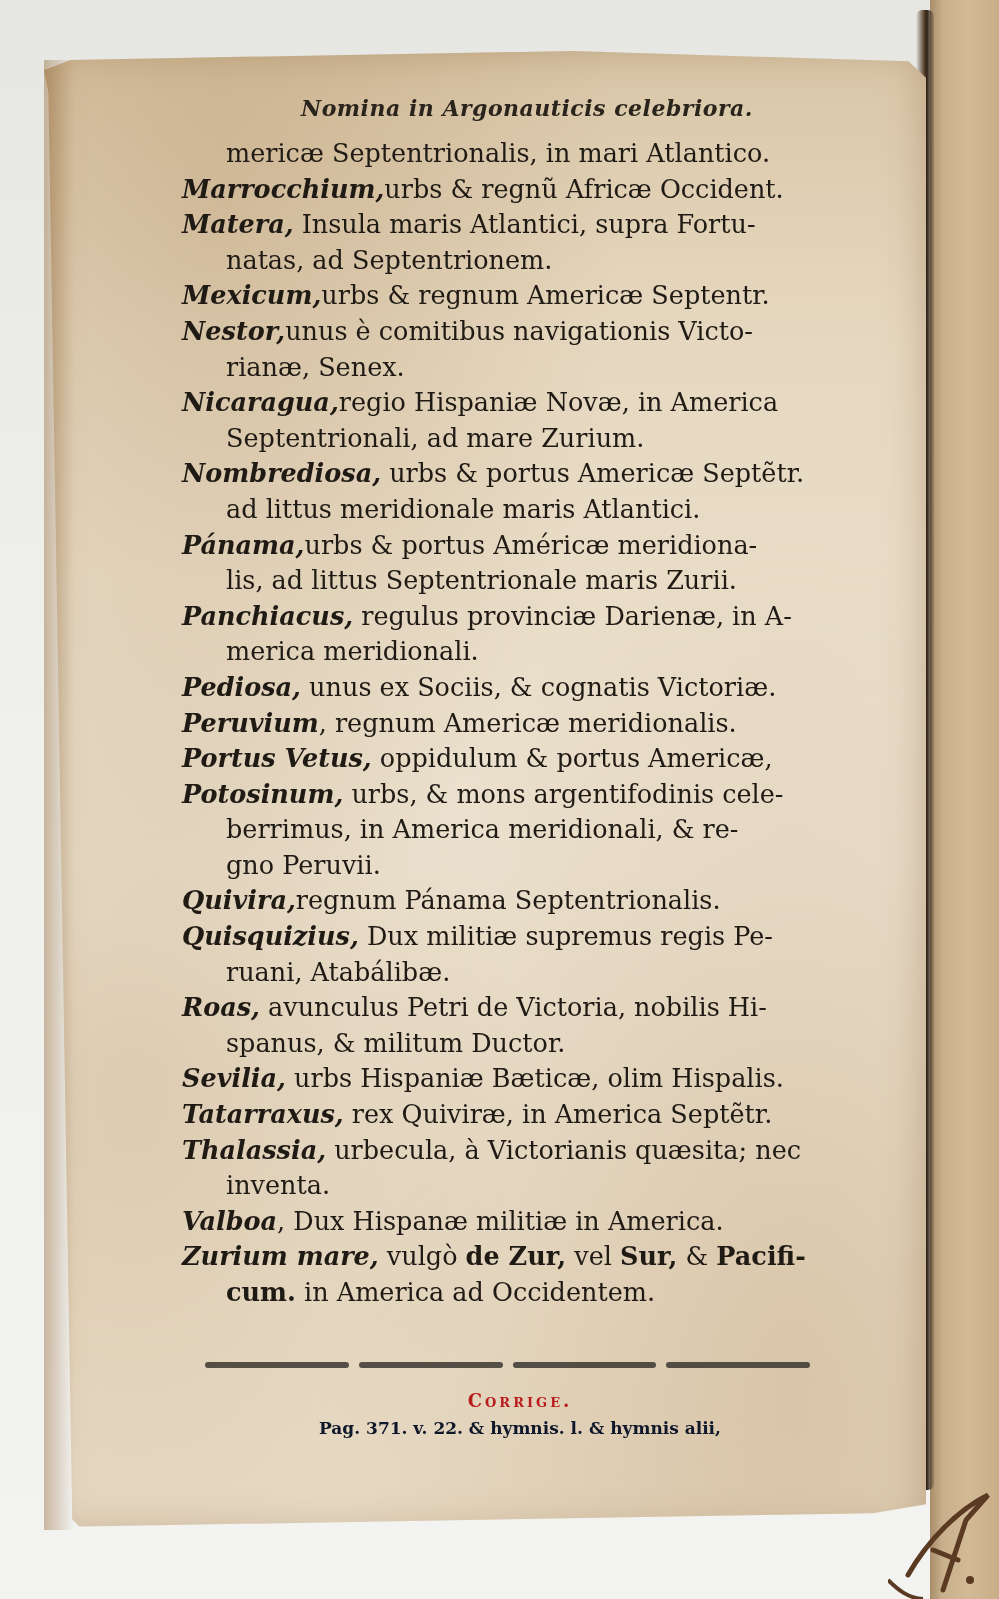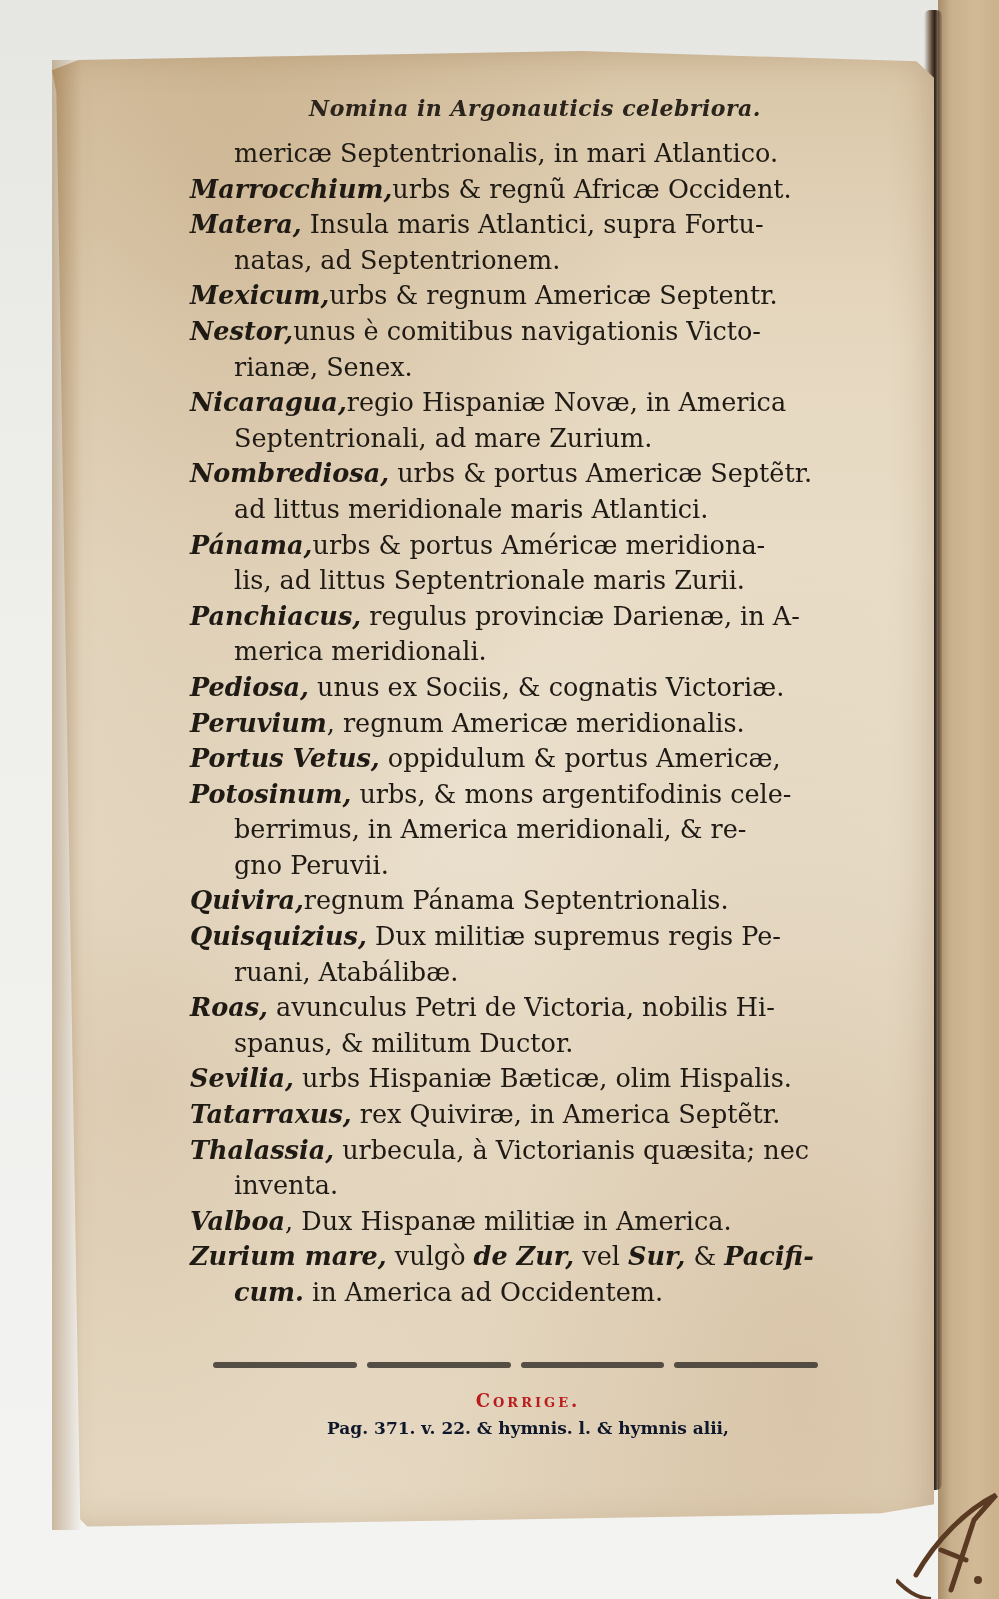--- a/index.html
+++ b/index.html
@@ -1,21 +1,21 @@
 <!DOCTYPE html>
 <html><head>
   <meta charset="utf-8">
   <style>
     html, body { margin: 0; padding: 0; }
     body {
       width: 999px; height: 1599px; overflow: hidden; position: relative;
       background: linear-gradient(180deg, #e6e6e2 0%, #efefec 40%, #f3f3f1 100%);
       font-family: "DejaVu Serif", serif;
     }
-    .scene { position: absolute; inset: 0; margin-left: 8px; }
+    .scene { position: absolute; inset: 0; }
 
     
     .binding {
       position: absolute; left: 930px; top: 0; width: 69px; height: 1599px;
       background: linear-gradient(90deg, #a78d6a 0%, #c9b08c 18%, #d2ba97 55%, #c8ae88 100%);
     }
     .binding-gutter {
       position: absolute; left: 916px; top: 10px; width: 18px; height: 1480px;
       background: linear-gradient(90deg, rgba(70,50,30,0) 0%, #5a4430 45%, #2e2014 60%, rgba(90,70,50,0.2) 100%);
       border-radius: 6px;
@@ -48,21 +48,21 @@
     .running-head {
       text-align: center; font-style: italic; font-weight: bold;
       font-size: 22px; letter-spacing: 0.5px; margin: 0 0 10px 30px; color: #2a241c;
       height: 36px; line-height: 36px;
     }
     .entry { font-size: 25.5px; line-height: 35.6px; }
     .entry .line { white-space: nowrap; display: block; }
     .entry .line.cont { padding-left: 44px; }
     .term { font-style: italic; font-weight: bold; }
     .desc { font-weight: normal; }
-    .it { font-style: italic; font-weight: bold; }
+    .it { font-weight: bold; }
 
     .rule {
       position: absolute; left: 205px; top: 1362px; width: 605px; height: 8px;
       display: flex; gap: 10px;
     }
     .rule span {
       flex: 1; height: 6px; background: #3b3630; border-radius: 3px; opacity: 0.85;
     }
     .corrige {
       position: absolute; left: 280px; top: 1390px; width: 480px; text-align: center;

